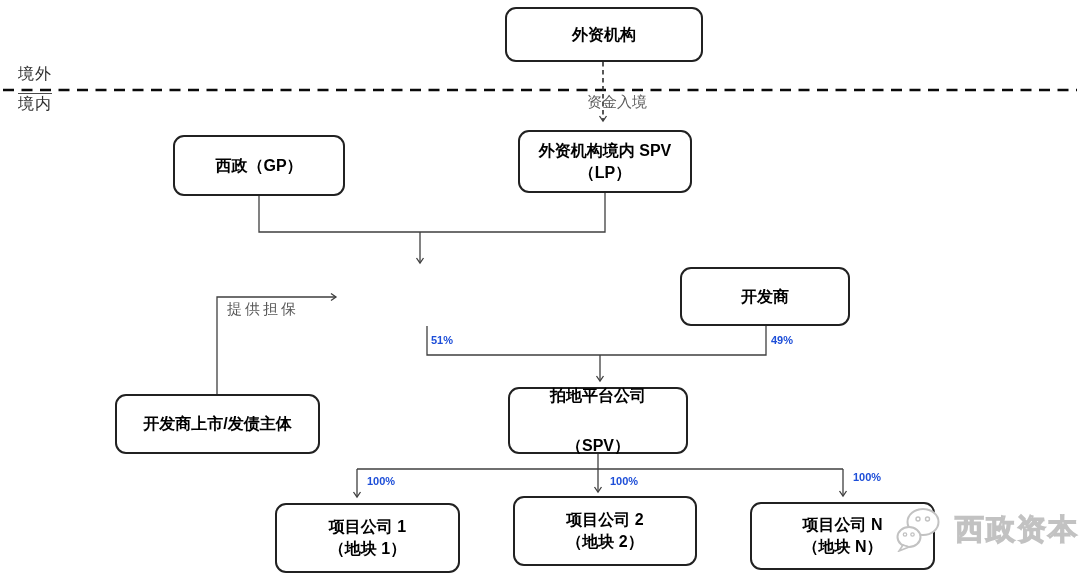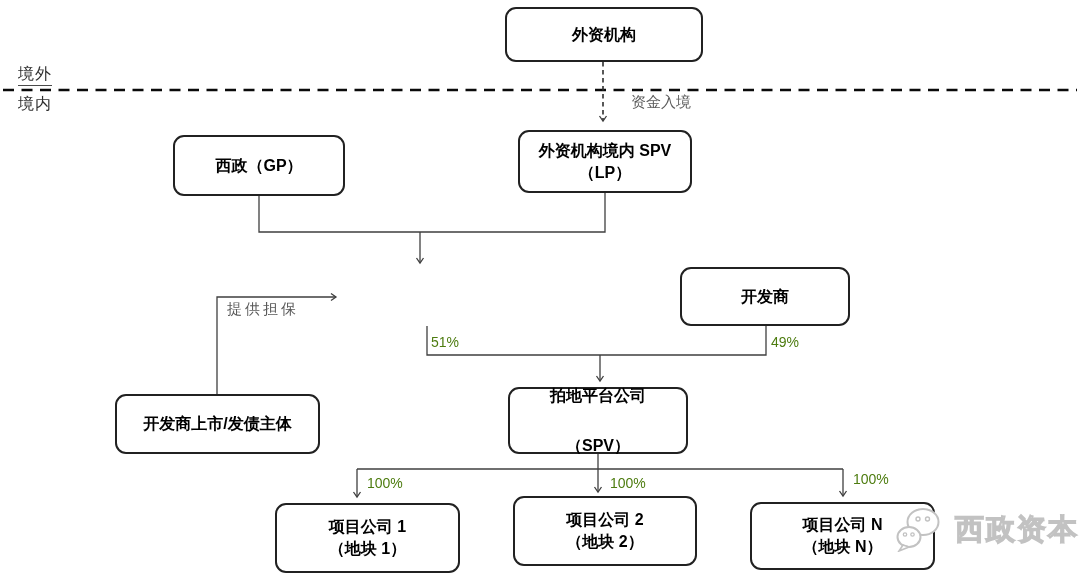--- a/index.html
+++ b/index.html
@@ -9,23 +9,23 @@
   }
   svg.wires{position:absolute;left:0;top:0;width:1080px;height:582px;}
   .node{
     position:absolute;border:2px solid #212121;border-radius:11px;background:#ffffff;
     display:flex;flex-direction:column;align-items:center;justify-content:center;
     font-weight:bold;font-size:16px;color:#000;line-height:1.35;text-align:center;
     box-sizing:border-box;
   }
   .lbl{position:absolute;font-size:15px;color:#2b2b2b;white-space:nowrap;}
   .lbl.muted{color:#5a5a5a;}
-  .lbl.pct{font-size:14px;font-weight:400;color:#4d7c0f;}
+  .lbl.pct{font-size:11px;font-weight:700;color:#1d4ed8;}
   .region{font-size:16px;color:#2e2e2e;letter-spacing:1px;}
-  .region.off{border-bottom:1px solid #4a4a4a;padding-bottom:0;}
+  .region.off{border-bottom:1px solid #4a4a4a;padding-bottom:8px;}
   .watermark{
     position:absolute;left:894px;top:506px;display:flex;align-items:center;gap:11px;
     z-index:5;pointer-events:none;
   }
   .wm-text{
     font-size:29px;font-weight:bold;letter-spacing:2px;color:#e7e7e7;
     -webkit-text-stroke:1.2px #c2c2c2;line-height:1;
   }
 </style>
 </head>
@@ -97,21 +97,21 @@
   <div class="node" style="left:513px;top:496px;width:184px;height:70px;">
     <span>项目公司 2</span>
     <span>（地块 2）</span>
   </div>
 
   <div class="node" style="left:750px;top:502px;width:185px;height:68px;">
     <span>项目公司 N</span>
     <span>（地块 N）</span>
   </div>
 
-  <span class="lbl muted" style="left:631px;top:93px;">资金入境</span>
+  <span class="lbl muted" style="left:587px;top:93px;">资金入境</span>
   <span class="lbl muted" style="left:227px;top:300px;letter-spacing:3px;">提供担保</span>
   <span class="lbl pct" style="left:431px;top:334px;">51%</span>
   <span class="lbl pct" style="left:771px;top:334px;">49%</span>
   <span class="lbl pct" style="left:367px;top:475px;">100%</span>
   <span class="lbl pct" style="left:610px;top:475px;">100%</span>
   <span class="lbl pct" style="left:853px;top:471px;">100%</span>
 
   <div class="watermark">
     <svg width="50" height="46" viewBox="0 0 50 46">
       <ellipse cx="29" cy="16" rx="15.5" ry="13" fill="#ffffff" stroke="#c2c2c2" stroke-width="2"></ellipse>

